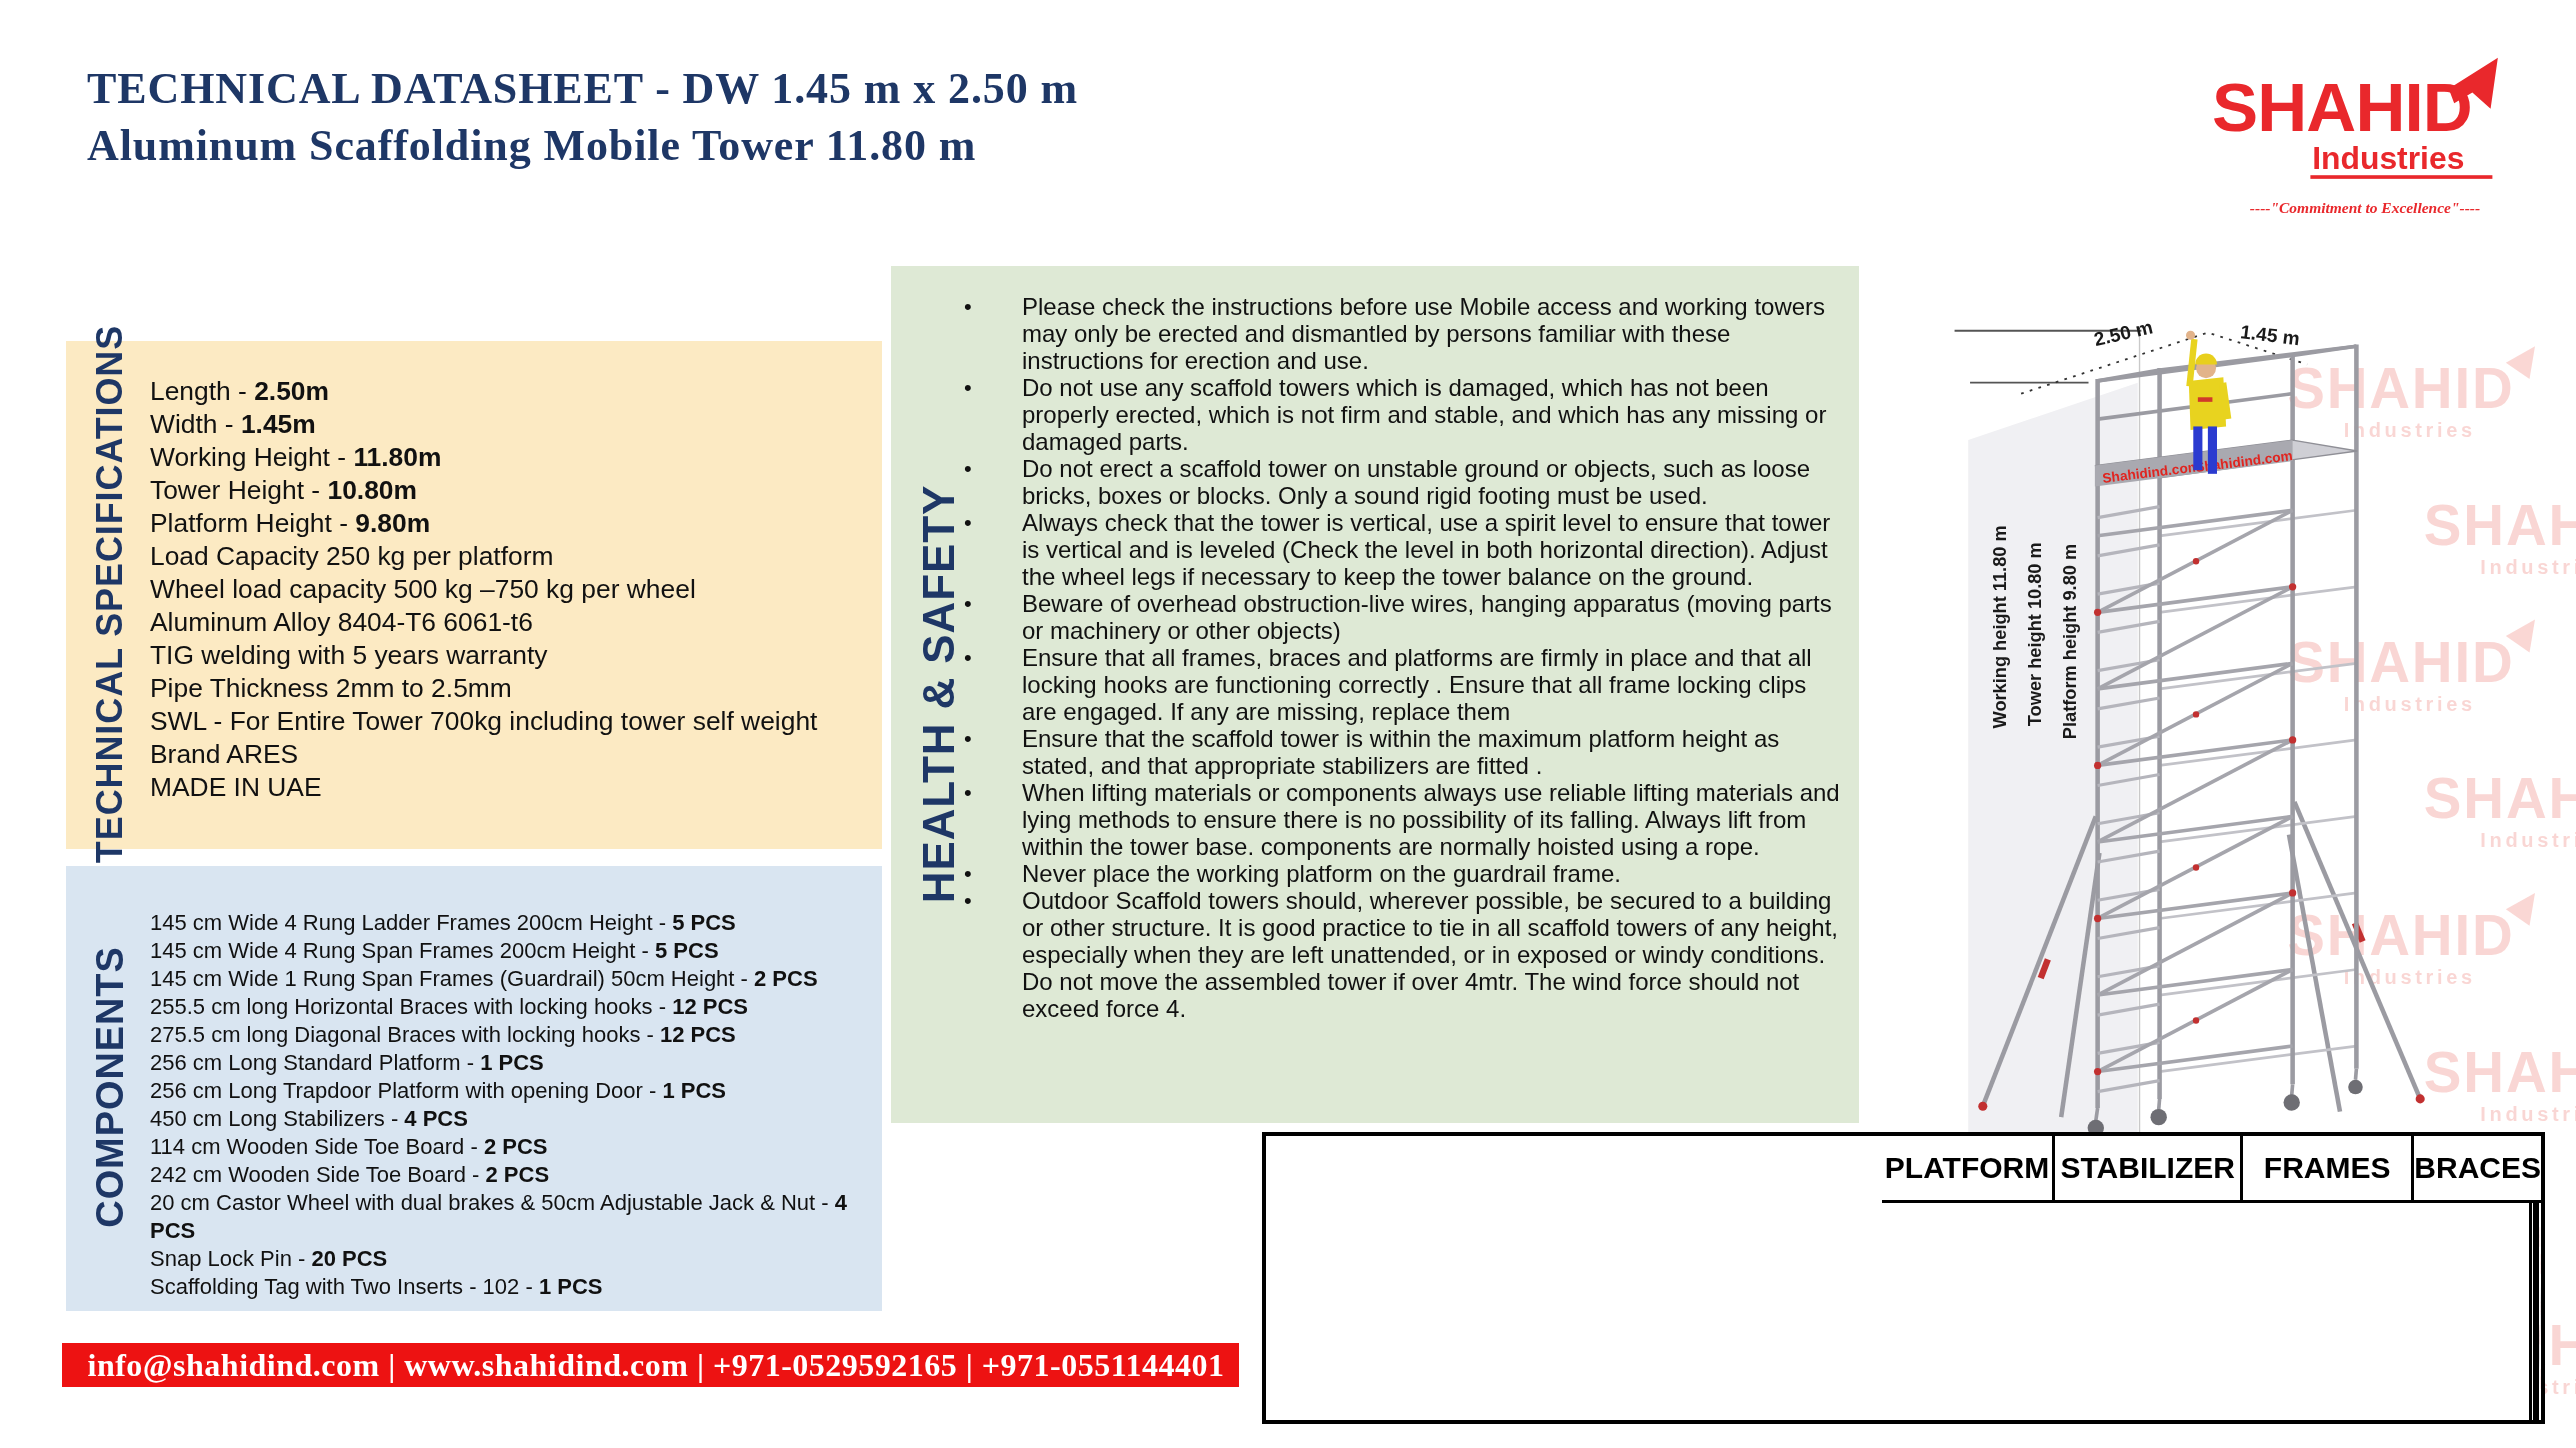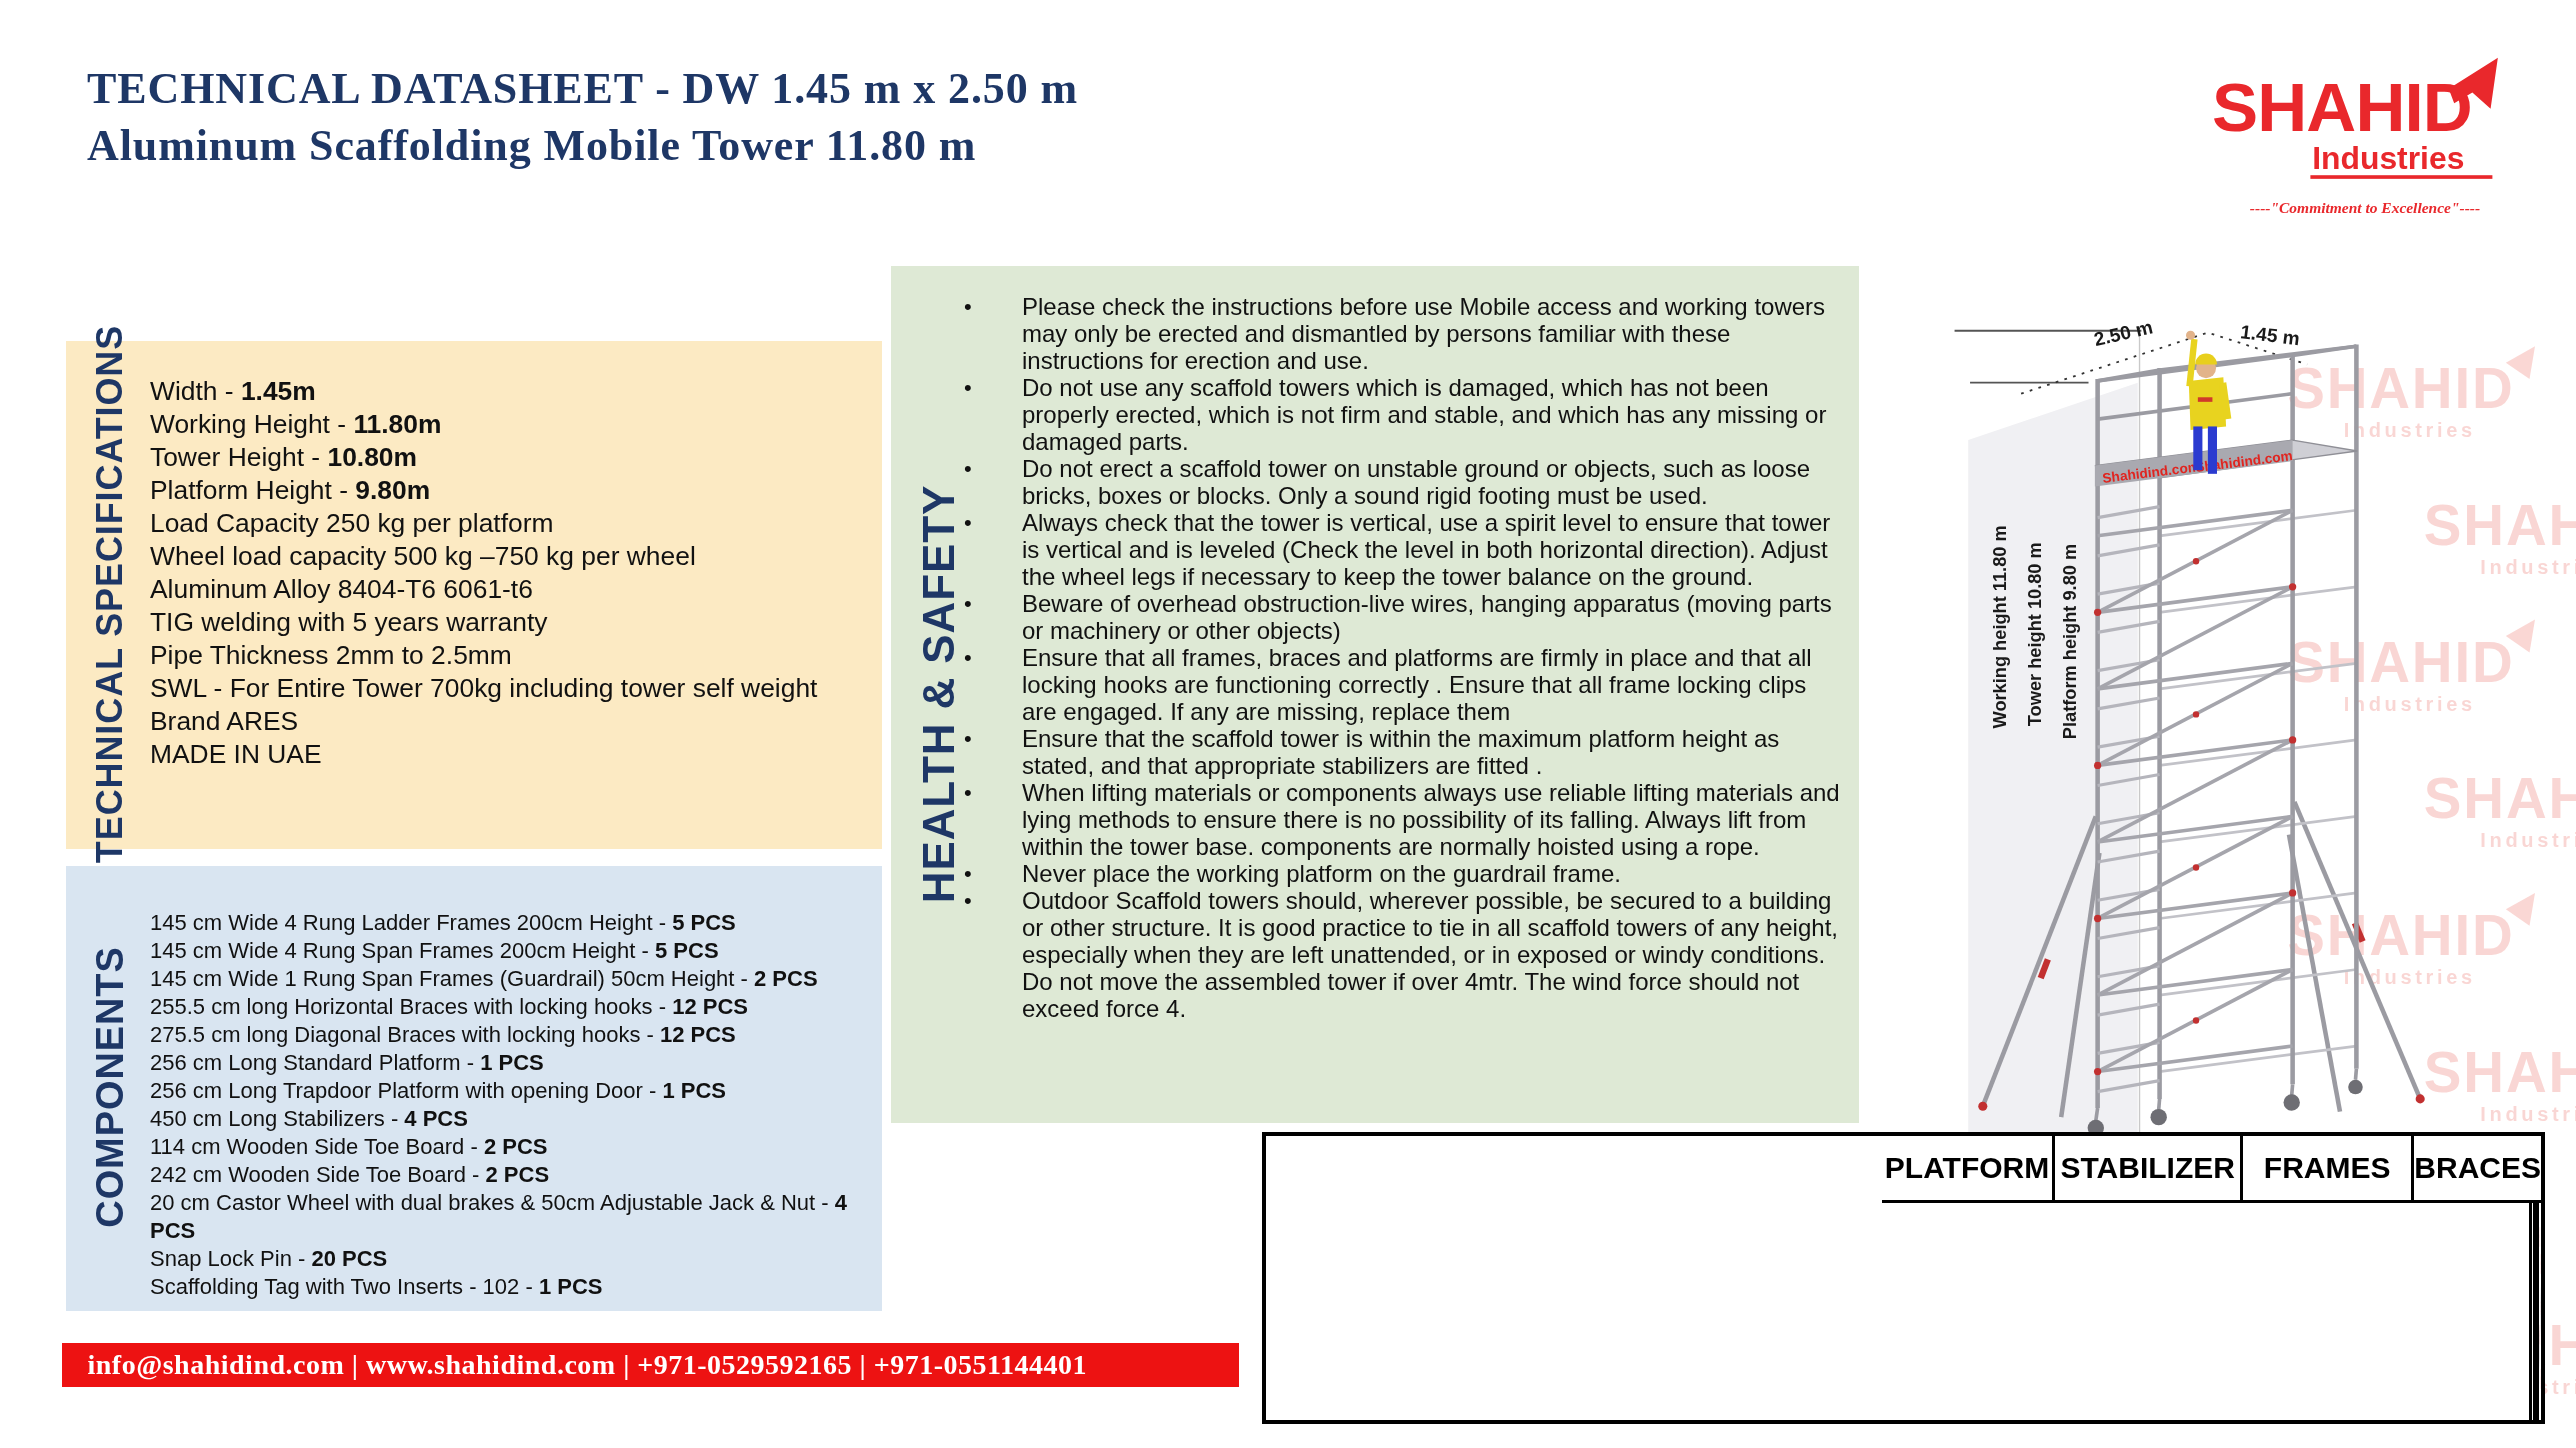--- a/index.html
+++ b/index.html
@@ -55,21 +55,21 @@
             font-size:30px;font-weight:bold;color:#000;}
   .pt-heads > div:last-child{border-right:none;}
   .pt-imgs{display:grid;grid-template-columns:370fr 400fr 365fr 270fr;flex:1;}
   .pt-imgs > div{border-right:3.6px solid #000;overflow:hidden;position:relative;}
   .pt-imgs > div:last-child{border-right:none;}
   .pt-imgs svg{position:absolute;left:0;top:0;width:100%;height:100%;}
 
   
   .contact{left:62px;top:1343px;width:1177px;height:44px;background:#ed1212;
            display:flex;align-items:center;padding-left:25.5px;box-sizing:border-box;
-           font-family:"Liberation Serif", serif;font-weight:bold;font-size:28px;color:#ffffff;
+           font-family:"Liberation Serif", serif;font-weight:bold;font-size:32px;color:#ffffff;
            letter-spacing:0.5px;white-space:nowrap;}
 </style>
 </head>
 <body>
 
 <div class="abs title">
   <div>TECHNICAL DATASHEET - DW 1.45 m x 2.50 m</div>
   <div>Aluminum Scaffolding Mobile Tower 11.80 m</div>
 </div>
 
@@ -80,20 +80,21 @@
     <text x="112" y="124" font-size="35" font-weight="bold" fill="#e9282c">Industries</text>
     <rect x="110" y="131" width="200" height="4" fill="#e9282c"></rect>
     <text x="170" y="172" font-size="17" font-style="italic" font-family="Liberation Serif, serif" font-weight="bold" fill="#e9282c" text-anchor="middle">----"Commitment to Excellence"----</text>
   </svg>
 </div>
 
 <div class="box specs"></div>
 <div class="v-head specs-h">TECHNICAL SPECIFICATIONS</div>
 <div class="abs spec-list">
 
+    <div class="spec-line"><span>Length - </span><b>2.50m</b></div>
 
     <div class="spec-line"><span>Width - </span><b>1.45m</b></div>
 
     <div class="spec-line"><span>Working Height - </span><b>11.80m</b></div>
 
     <div class="spec-line"><span>Tower Height - </span><b>10.80m</b></div>
 
     <div class="spec-line"><span>Platform Height - </span><b>9.80m</b></div>
 
     <div class="spec-line"><span> Load Capacity 250 kg per platform</span><b></b></div>

